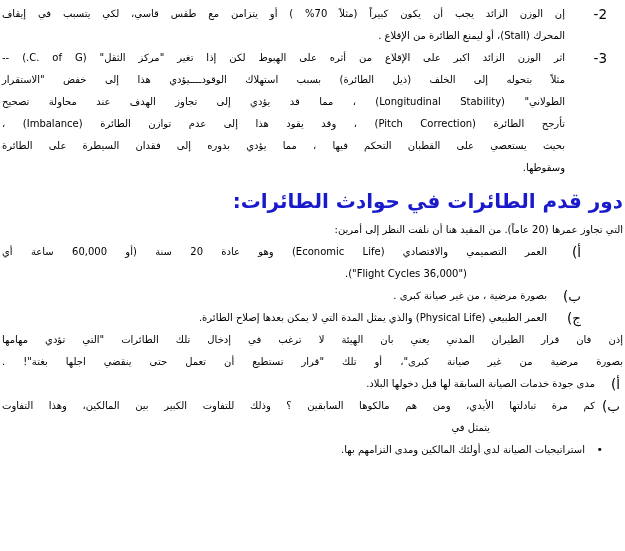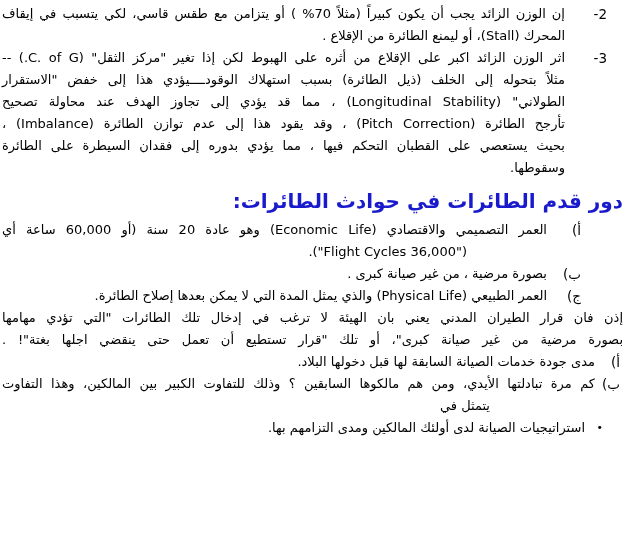--- a/index.html
+++ b/index.html
@@ -12,21 +12,21 @@
   #page{
     direction:rtl;
     width:625px;height:551px;
     box-sizing:border-box;
     padding:3px 2px 0 2px;
     background:var(--page-bg,#fff);
   }
   .blk{display:flex;align-items:flex-start;}
   .blk .body{flex:1 1 auto;min-width:0;}
   .line{
-    font-size:13px;
+    font-size:10px;
     line-height:22px;
     text-align:right;
     white-space:normal;
   }
   .line.j{text-align:justify;text-align-last:justify;}
   .b{font-weight:normal;}
   .sq{
     text-decoration-style:wavy;
     text-decoration-color:var(--squiggle-color,#2f8f2f);
     text-decoration-thickness:1px;
@@ -74,20 +74,21 @@
         <div class="line"><span>وسقوطها.</span></div>
       </div>
     </div>
     <div class="blk heading">
       <div class="body">
         <div class="line"><span>دور قدم الطائرات في حوادث الطائرات:</span></div>
       </div>
     </div>
     <div class="blk para">
       <div class="body">
+        <div class="line"><span>التي تجاوز عمرها (20 عاماً). من المفيد هنا أن نلفت النظر إلى أمرين:</span></div>
       </div>
     </div>
     <div class="blk lettered">
       <span class="marker">أ)</span>
       <div class="body">
         <div class="line j"><span class="b">العمر التصميمي والاقتصادي</span><span> (Economic Life) وهو عادة 20 سنة (أو 60,000 ساعة أي</span></div>
         <div class="line" style="padding-right: 80px;"><span>("36,000 Flight Cycles").</span></div>
       </div>
     </div>
     <div class="blk lettered">

